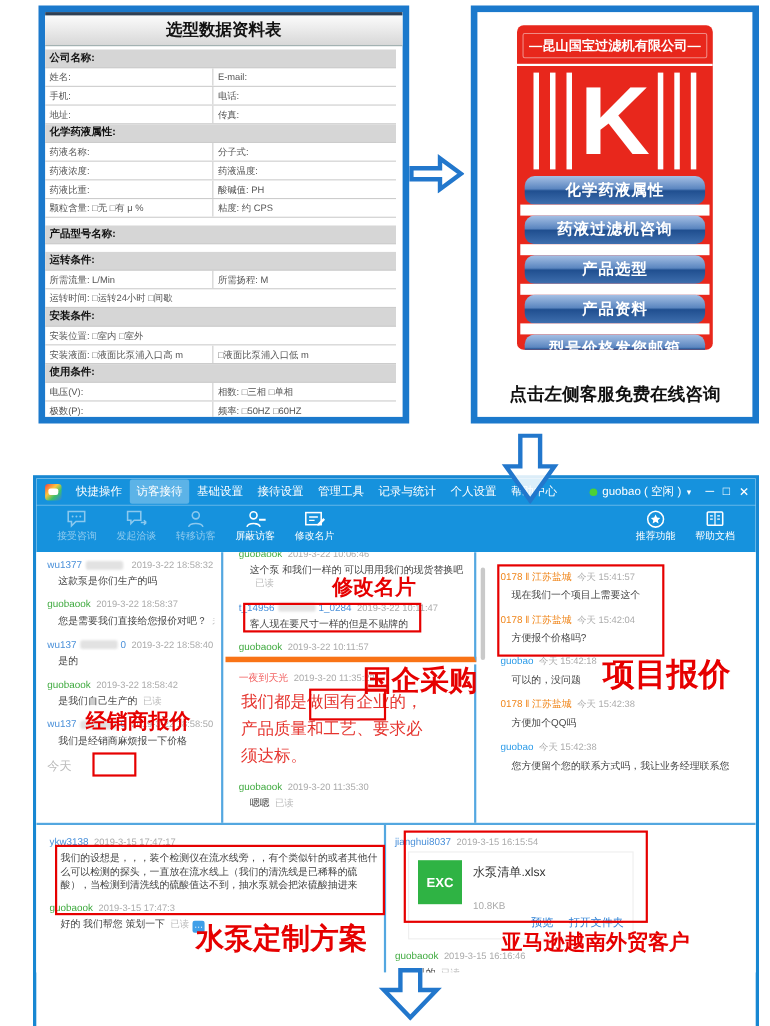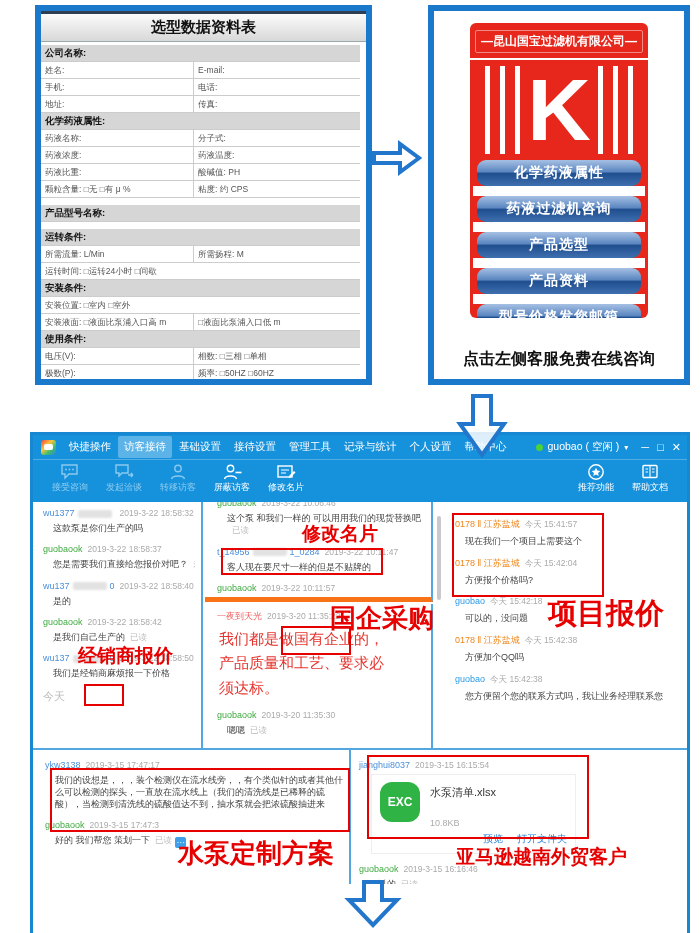--- a/index.html
+++ b/index.html
@@ -93,21 +93,21 @@
   .cens.sm{width:24px}
   .emoji{display:inline-block;width:11px;height:11px;background:#3f9fe8;border-radius:2px;color:#fff;
     font-size:8px;line-height:11px;text-align:center;vertical-align:-2px;margin-left:3px}
   .today{color:#bbb;font-size:11px;margin-top:8px}
   .first-clip{margin-top:-4px}
   .bigred{color:#e5342e;font-size:15px;line-height:1.62;width:176px;padding-left:2px;margin:4px 0 8px}
   .para{width:292px;white-space:normal}
 
   .file-card{width:205px;margin:4px 0 0 12px;padding:7px 8px;background:#fff;border:1px solid #eee;box-sizing:border-box}
   .file-row{display:flex;gap:10px}
-  .file-badge{width:40px;height:40px;background:#2fb344;border-radius:12px;color:#fff;font-weight:bold;
+  .file-badge{width:40px;height:40px;background:#2fb344;border-radius:0;color:#fff;font-weight:bold;
     font-size:12px;display:flex;align-items:center;justify-content:center;flex:0 0 40px}
   .file-name{font-size:11px;color:#333;margin-top:3px}
   .file-size{font-size:9px;color:#aaa;margin-top:18px}
   .file-actions{display:flex;justify-content:flex-end;gap:14px;font-size:10px;color:#2b7fd4;margin-top:4px}
   .file-actions span{cursor:pointer}
 
   
   .ann{position:absolute;color:#e60000;font-weight:bold;z-index:10;white-space:nowrap}
   #ann-nonstandard{left:302px;top:521px;font-size:19px}
   #ann-soe{left:330px;top:601px;font-size:26px}

